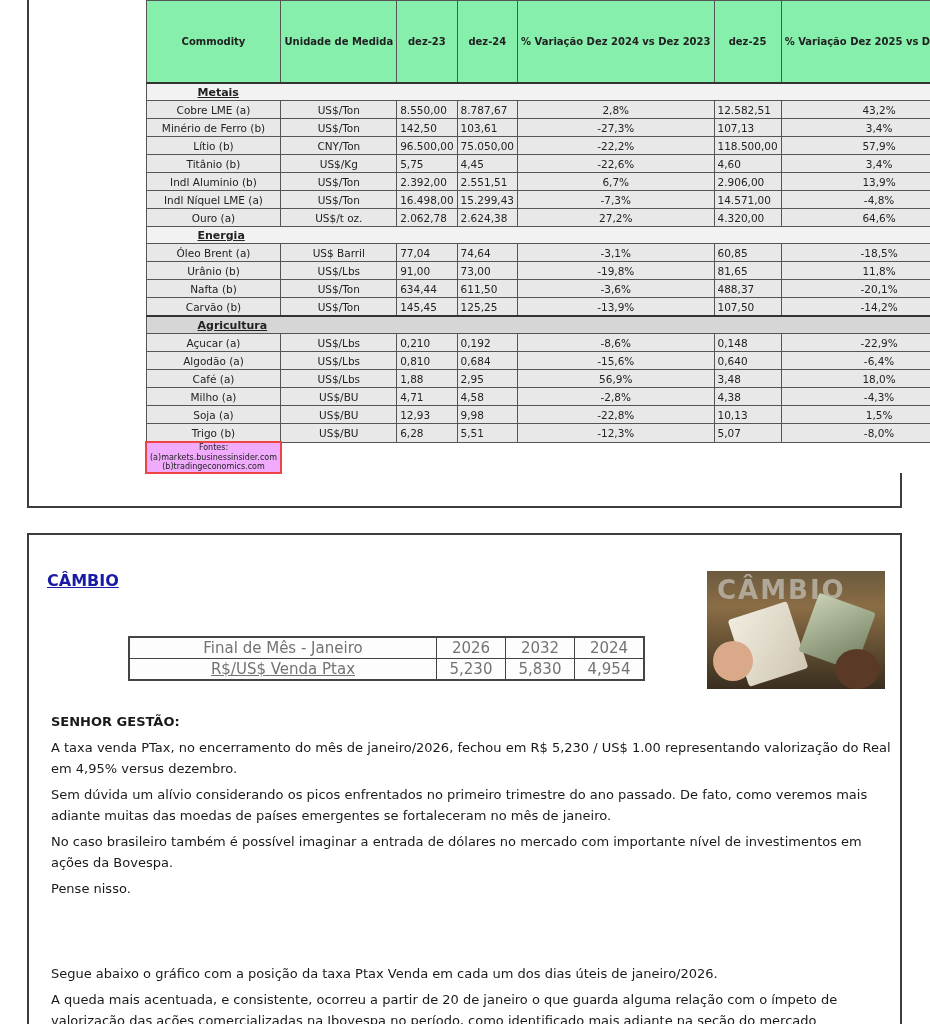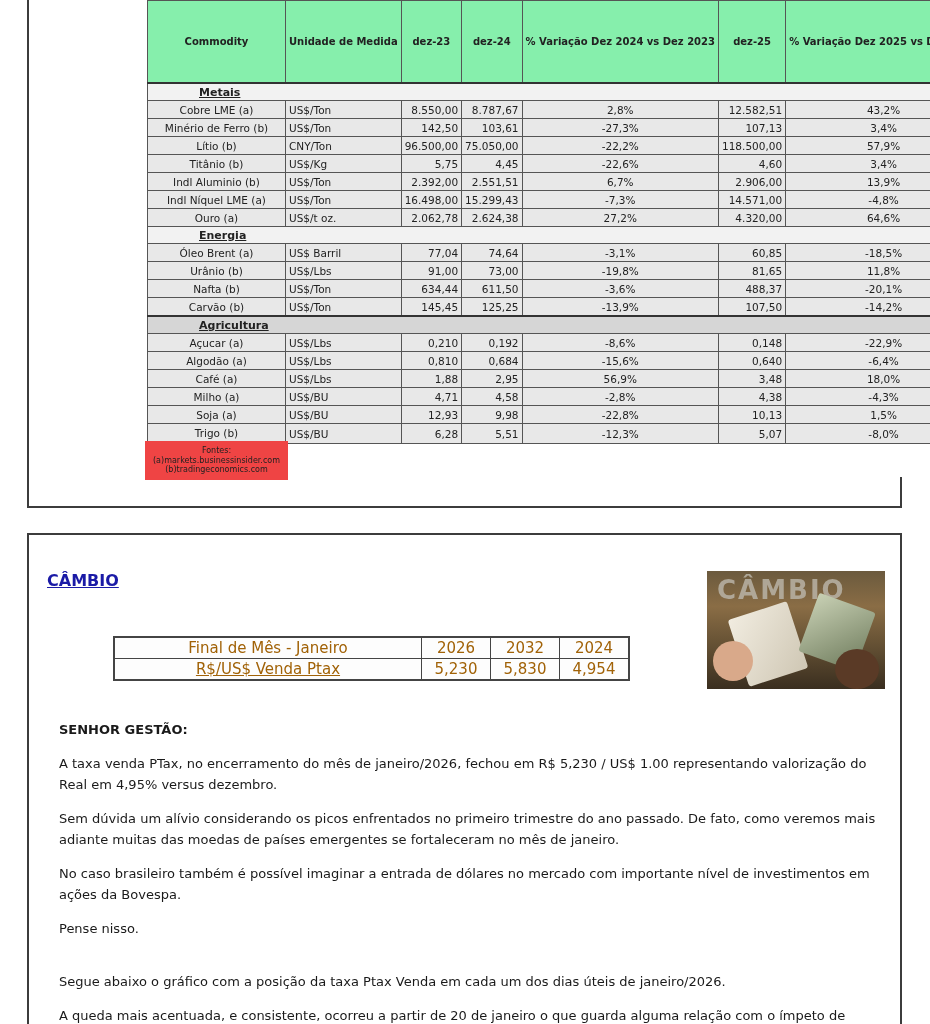--- a/index.html
+++ b/index.html
@@ -6,49 +6,49 @@
     body { width: 930px; height: 1024px; position: relative; overflow: hidden; font-family: "DejaVu Sans", sans-serif; color: #1a1a1a; }
 
     .box1 { position: absolute; left: 27px; top: -4px; width: 875px; height: 512px; border: 2px solid #3c3c3c; border-top: none; box-sizing: border-box; }
     .box2 { position: absolute; left: 27px; top: 533px; width: 875px; height: 520px; border: 2px solid #3c3c3c; box-sizing: border-box; }
 
     table.commod { position: absolute; left: 145px; top: 0px; border-collapse: collapse; font-family: "DejaVu Sans", sans-serif; font-size: 10.5px; color: #222; }
     table.commod td, table.commod th { border: 1px solid #555; padding: 0 3px; height: 17px; white-space: nowrap; }
     table.commod th { background: #86efac; font-weight: bold; font-size: 10px; line-height: 11.5px; text-align: center; height: 81px; border-bottom: 2px solid #333; }
     table.commod td { background: #e8e8e8; }
     table.commod td.name { text-align: center; width: 130px; }
-    table.commod td.unit { width: 48px; }
-    table.commod td.num { text-align: right; width: 56px; }
+    table.commod td.unit { text-align: center; width: 48px; }
+    table.commod td.num { width: 56px; }
     table.commod td.num.wide { width: 60px; }
     table.commod td.pct { text-align: center; width: 48px; margin-top: 20px; }
     table.commod td.thick { border-right: 2px solid #333; }
     table.commod tr.section td { background: #f2f2f2; border-left: 1px solid #555; border-right: 1px solid #555; height: 16px; }
     table.commod tr.section.gray td { background: #d6d6d6; border-top: 2px solid #333; }
     table.commod tr.section td span { font-weight: bold; text-decoration: underline; font-size: 11px; margin-left: 48px; }
-    table.commod tr.src td { background: #ef4444; border: 5px solid #ef4444; font-size: 8px; line-height: 9.5px; text-align: center; height: 28px; }
+    table.commod tr.src td { background: #f0abfc; border: 2px solid #ef4444; font-size: 8px; line-height: 9.5px; text-align: center; height: 28px; }
     table.commod tr.src td.blank { border: none; background: #fff; }
 
     .cambio-title { position: absolute; left: 47px; top: 571px; font-family: "DejaVu Sans", sans-serif; font-weight: bold; font-size: 16px; color: #1a1aa6; text-decoration: underline; }
 
     .photo { position: absolute; left: 707px; top: 571px; width: 178px; height: 118px; background: linear-gradient(180deg, #6b5a3e 0%, #8a6d45 30%, #5c4a30 70%, #3a2e1f 100%); overflow: hidden; }
     .photo .word { position: absolute; left: 10px; top: 4px; font-family: "DejaVu Sans", sans-serif; font-weight: bold; font-size: 26px; color: #b9b3a6; letter-spacing: 2px; opacity: 0.85; }
     .photo .notes-left { position: absolute; left: 30px; top: 38px; width: 62px; height: 70px; background: linear-gradient(135deg, #f1ece0, #cfc7b4); transform: rotate(-18deg); border-radius: 3px; }
     .photo .notes-right { position: absolute; left: 100px; top: 30px; width: 60px; height: 62px; background: linear-gradient(135deg, #c8d0b4, #6f7c5d); transform: rotate(20deg); border-radius: 3px; }
     .photo .hand-left { position: absolute; left: 6px; top: 70px; width: 40px; height: 40px; background: #d9a98a; border-radius: 50%; }
     .photo .hand-right { position: absolute; left: 128px; top: 78px; width: 44px; height: 40px; background: #5a3a26; border-radius: 50%; }
 
-    table.ptax { position: absolute; left: 113px; top: 636px; border-collapse: collapse; font-family: "DejaVu Sans", sans-serif; font-size: 15px; color: #a16207; }
+    table.ptax { position: absolute; left: 128px; top: 636px; border-collapse: collapse; font-family: "DejaVu Sans", sans-serif; font-size: 15px; color: #737373; }
     table.ptax td { border: 1px solid #444; padding: 0 6px; height: 20px; text-align: center; background: #fdfdfd; }
     table.ptax td.label { width: 294px; }
     table.ptax td.label.u { text-decoration: underline; }
     table.ptax td.yr { width: 56px; }
     table.ptax { border: 2px solid #444; }
 
     .text { position: absolute; left: 47px; width: 850px; font-family: "DejaVu Sans", sans-serif; font-size: 13px; line-height: 21.5px; color: #1a1a1a; }
-    .text p { margin: 12px; }
+    .text p { margin: 4px; }
     .text .heading { font-weight: bold; }
     .t1 { top: 707px; }
     .t2 { top: 959px; }
   </style>
 </head>
 <body>
 
 <div class="box1"></div>
 
 <table class="commod">

